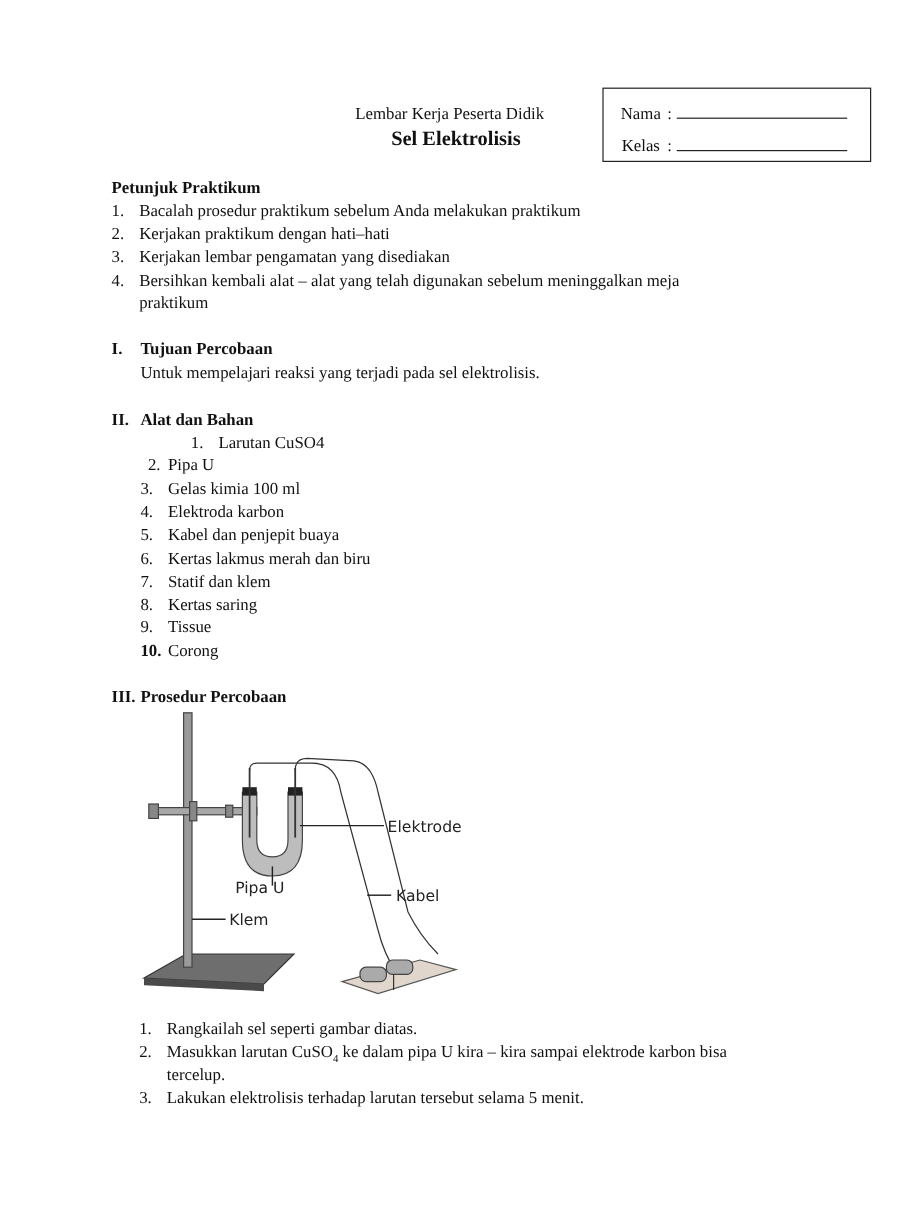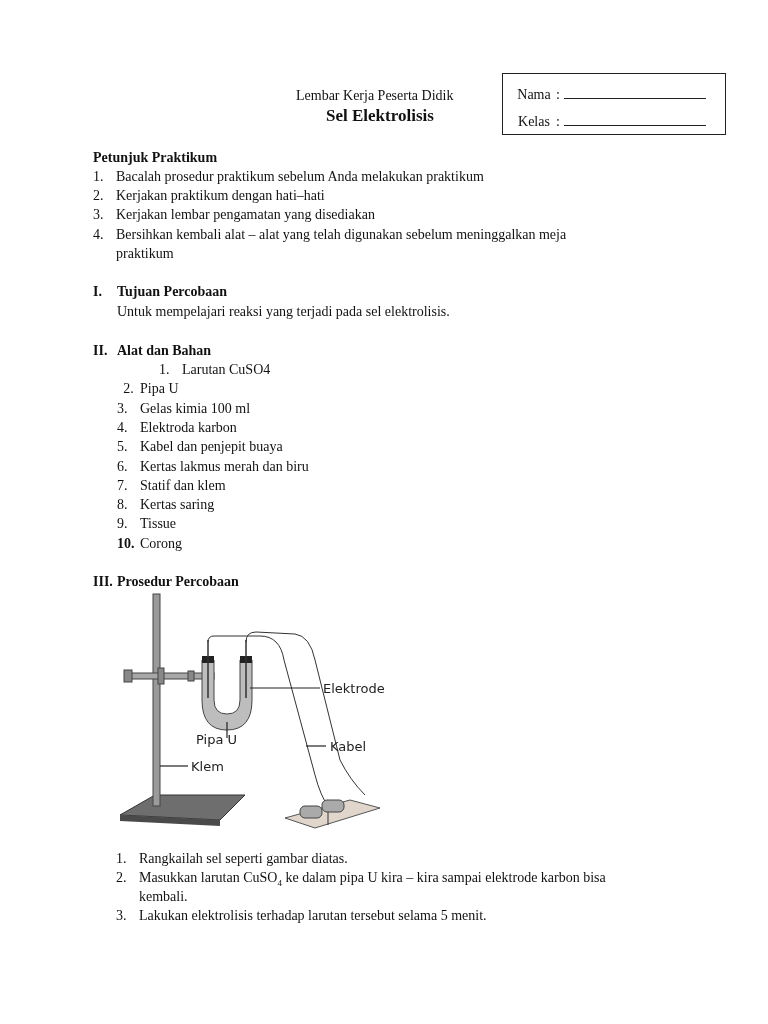--- a/index.html
+++ b/index.html
@@ -117,16 +117,16 @@
     <text x="81" y="181" class="lbltext">Klem</text>
   </svg>
 </div>
 
 <div class="row" style="left:116px; top:849px;">
   <span class="num" style="width:23px;">1.</span><span>Rangkailah sel seperti gambar diatas.</span>
 </div>
 <div class="row" style="left:116px; top:868px;">
   <span class="num" style="width:23px;">2.</span><span>Masukkan larutan CuSO</span><sub style="font-size:9px;">4</sub><span> ke dalam pipa U kira – kira sampai elektrode karbon bisa</span>
 </div>
-<div class="row" style="left:139px; top:887px;">kembali.</div>
+<div class="row" style="left:139px; top:887px;">tercelup.</div>
 <div class="row" style="left:116px; top:906px;">
   <span class="num" style="width:23px;">3.</span><span>Lakukan elektrolisis terhadap larutan tersebut selama 5 menit.</span>
 </div>
 
 </body></html>

